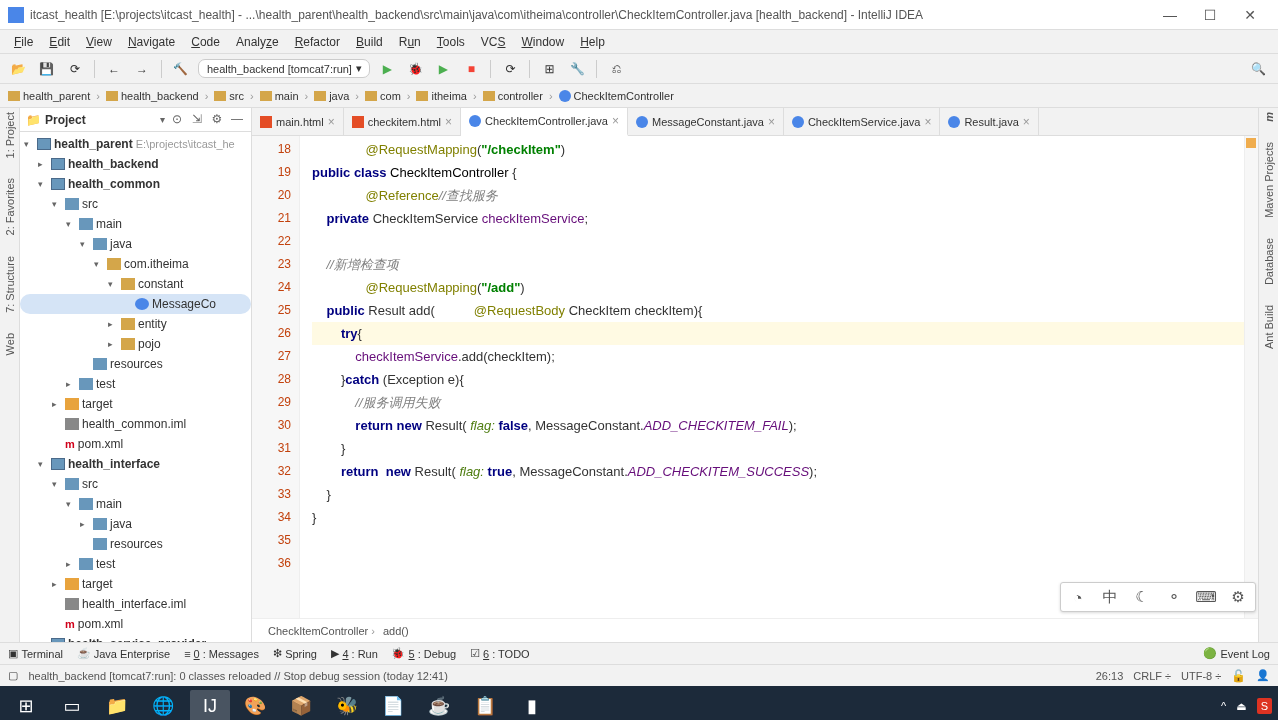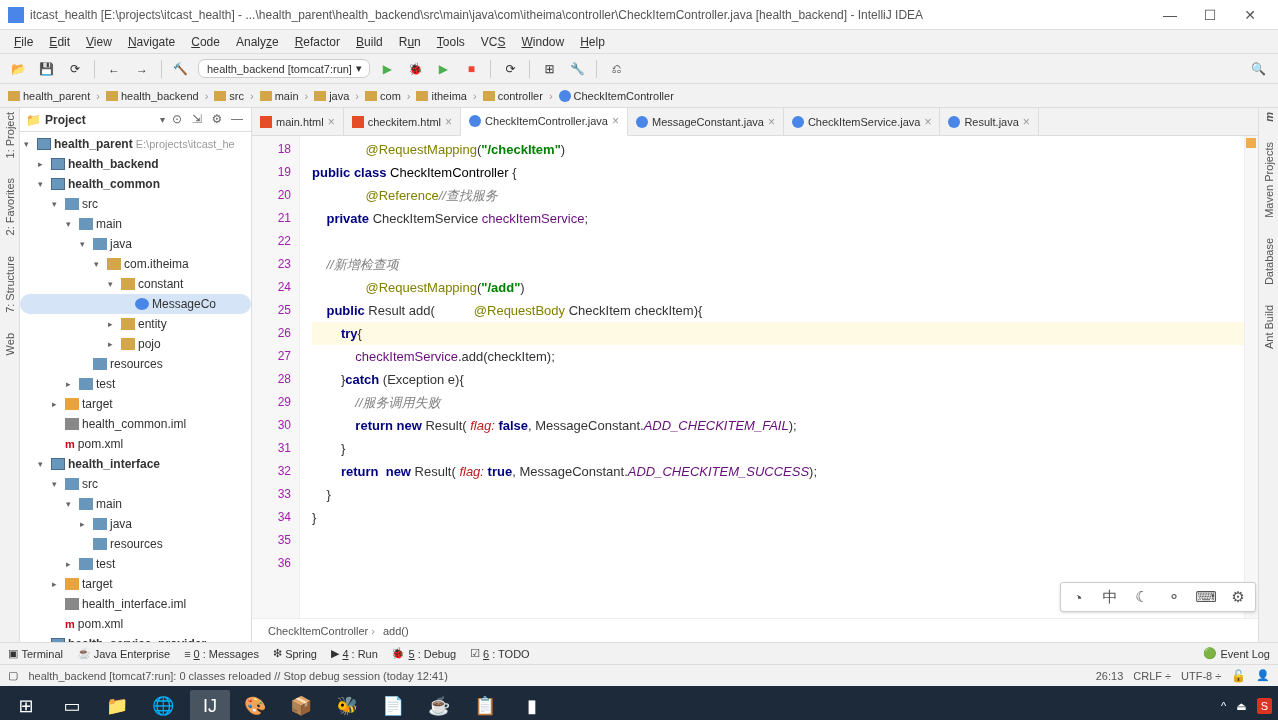--- a/index.html
+++ b/index.html
@@ -64,31 +64,31 @@
 .editor-area { flex: 1; display: flex; flex-direction: column; background: #fff; }
 .editor-tabs { height: 28px; display: flex; align-items: center; border-bottom: 1px solid #ddd; background: #f2f2f2; }
 .editor-tab { height: 28px; display: flex; align-items: center; padding: 0 8px; gap: 4px; border-right: 1px solid #ddd; cursor: pointer; font-size: 11px; }
 .editor-tab.active { background: #fff; border-bottom: 2px solid #fff; }
 .tab-ic { width: 12px; height: 12px; }
 .tab-ic.html { background: #e44d26; }
 .tab-ic.java { background: #4a86e8; border-radius: 50%; }
 .tab-close { color: #999; font-size: 12px; }
 
 .editor-body { flex: 1; display: flex; overflow: hidden; }
-.gutter { width: 48px; background: #f7f7f7; text-align: right; padding: 2px 8px 2px 0; color: #a21caf; font-family: Consolas, monospace; font-size: 12px; line-height: 23px; border-right: 1px solid #eee; }
+.gutter { width: 48px; background: #f7f7f7; text-align: right; padding: 2px 8px 2px 0; color: #c2410c; font-family: Consolas, monospace; font-size: 12px; line-height: 23px; border-right: 1px solid #eee; }
 .gutter .line { height: 23px; position: relative; }
 .code { flex: 1; font-family: Consolas, monospace; font-size: 13px; line-height: 23px; padding: 2px 0 2px 12px; position: relative; }
 .code .line { height: 23px; white-space: pre; }
 .code .hl-line { background: #fffae3; }
 .kw { color: #000080; font-weight: bold; }
 .type { color: #000; }
 .ann { color: #808000; margin-left: 39px; }
 .str { color: #008000; font-weight: bold; }
 .cmt { color: #808080; font-style: italic; }
-.param { color: #b91c1c; font-style: italic; }
+.param { color: #4d7c0f; font-style: italic; }
 .const { color: #660e7a; font-style: italic; }
 .fld { color: #660e7a; }
 
 .editor-statusbar-inner { height: 24px; display: flex; align-items: center; padding: 0 16px; border-top: 1px solid #eee; gap: 8px; font-size: 11px; color: #555; }
 .esb-item::after { content: " ›"; color: #999; }
 .esb-item:last-child::after { content: ""; }
 
 .right-gutter { width: 14px; background: #f7f7f7; border-left: 1px solid #eee; position: relative; }
 .rg-square { position: absolute; width: 10px; height: 10px; right: 2px; }
 .rg-warn { background: #f0ad4e; top: 2px; }

